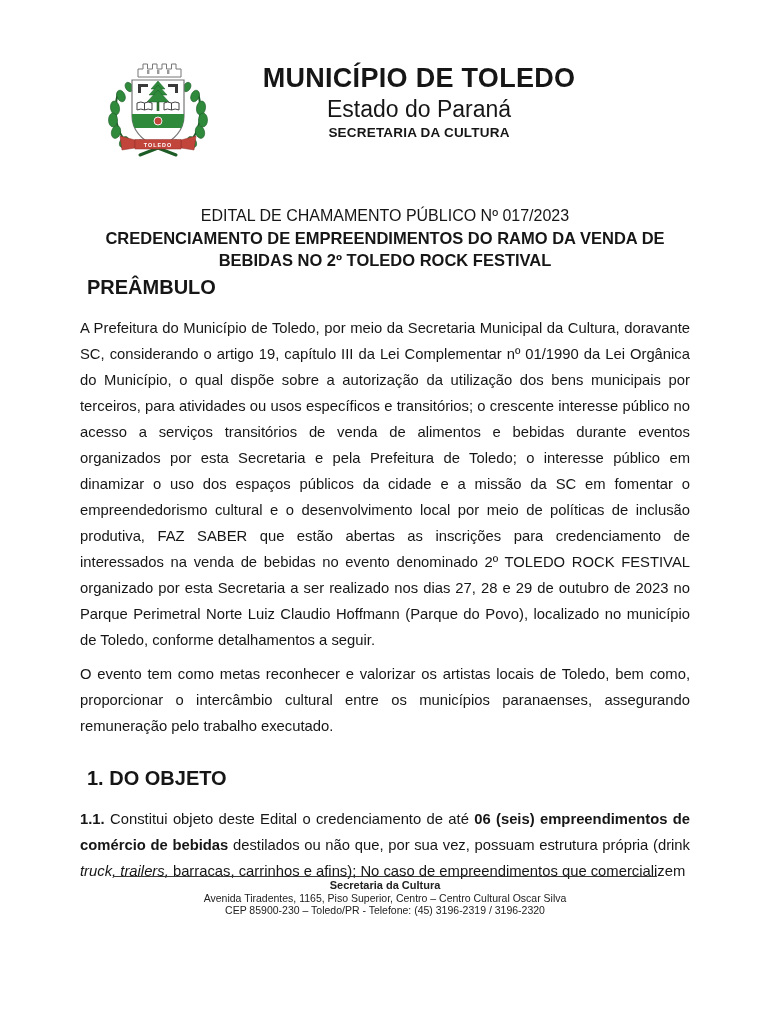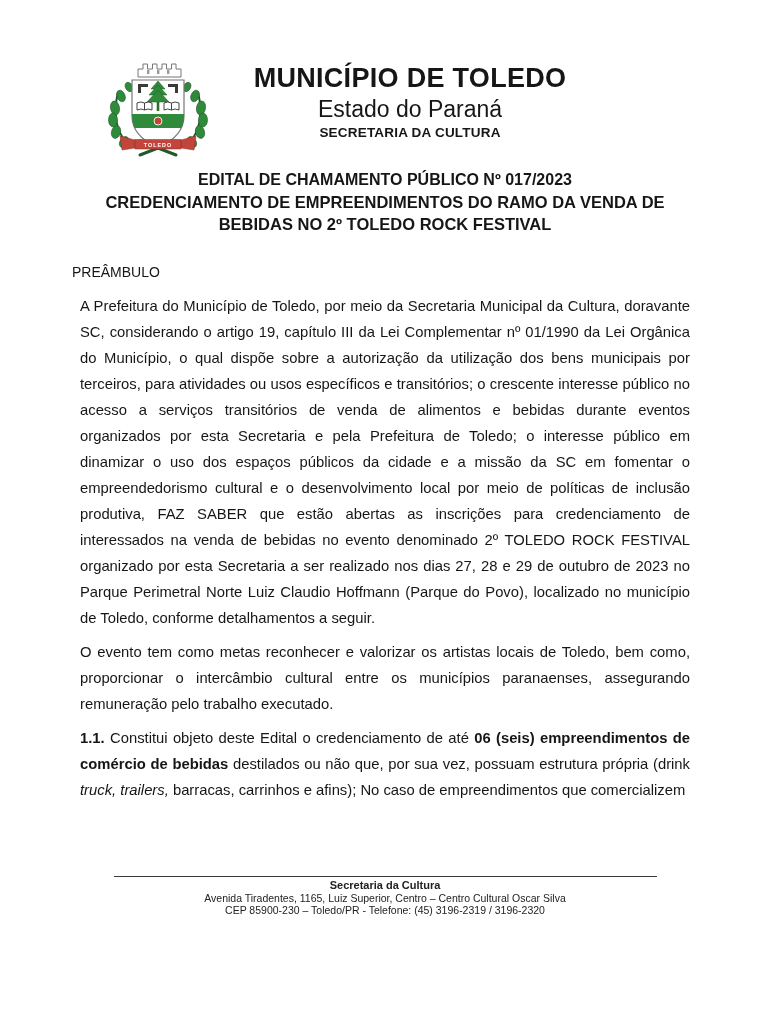--- a/index.html
+++ b/index.html
@@ -6,31 +6,31 @@
   .page{
     position:relative;
     width:770px;height:1024px;
     background:#ffffff;
     font-family:"Liberation Sans", sans-serif;
     color:#161616;
     overflow:hidden;
   }
   
   .crest{position:absolute;left:98px;top:56px;width:122px;height:104px;}
-  .header-text{position:absolute;left:150px;top:62px;width:520px;text-align:center;}
+  .header-text{position:absolute;left:159px;top:62px;width:520px;text-align:center;}
   .h-municipality{font-size:27px;font-weight:bold;line-height:32px;letter-spacing:.3px;}
   .h-state{font-size:23px;font-weight:normal;line-height:30px;}
   .h-department{font-size:13.5px;font-weight:bold;line-height:18px;letter-spacing:.2px;}
   
   .title-block{position:absolute;left:72px;top:169px;width:626px;text-align:center;line-height:22px;}
-  .edital-title{font-size:16px;font-weight:bold;}
+  .edital-title{font-size:16px;font-weight:normal;margin-top:36px;}
   .edital-subtitle{font-size:16.5px;font-weight:bold;}
   
   .doc-body{position:absolute;left:72px;top:259px;width:626px;font-size:14.8px;line-height:26px;}
-  .doc-body h2{font-size:14px;font-weight:normal;margin:0;line-height:26px;}
+  .doc-body h2{font-size:20px;font-weight:bold;margin:15px;line-height:26px;}
   .doc-body p{margin:8px;text-align:justify;}
   .gap-top{margin-top:26px !important;}
   
   .doc-footer{position:absolute;left:72px;top:876px;width:626px;text-align:center;color:#222222;}
   .footer-line{width:543px;margin:0 auto;border-top:1.4px solid #3a3a3a;height:0;}
   .footer-title{font-size:11px;font-weight:bold;line-height:12.5px;margin-top:2px;}
   .footer-row{font-size:10.5px;line-height:12px;}
   
   .crest .green{fill:var(--crest-green,#2f8a3c);}
   .crest .green-stroke{stroke:var(--crest-dark-green,#1d5c27);}
@@ -121,23 +121,24 @@
 
   <section class="title-block">
     <div class="edital-title">EDITAL DE CHAMAMENTO PÚBLICO Nº 017/2023</div>
     <div class="edital-subtitle">CREDENCIAMENTO DE EMPREENDIMENTOS DO RAMO DA VENDA DE BEBIDAS NO 2º TOLEDO ROCK FESTIVAL</div>
   </section>
 
   <main class="doc-body">
     <h2>PREÂMBULO</h2>
     <p>A Prefeitura do Município de Toledo, por meio da Secretaria Municipal da Cultura, doravante SC, considerando o artigo 19, capítulo III da Lei Complementar nº 01/1990 da Lei Orgânica do Município, o qual dispõe sobre a autorização da utilização dos bens municipais por terceiros, para atividades ou usos específicos e transitórios; o crescente interesse público no acesso a serviços transitórios de venda de alimentos e bebidas durante eventos organizados por esta Secretaria e pela Prefeitura de Toledo; o interesse público em dinamizar o uso dos espaços públicos da cidade e a missão da SC em fomentar o empreendedorismo cultural e o desenvolvimento local por meio de políticas de inclusão produtiva, FAZ SABER que estão abertas as inscrições para credenciamento de interessados na venda de bebidas no evento denominado 2º TOLEDO ROCK FESTIVAL organizado por esta Secretaria a ser realizado nos dias 27, 28 e 29 de outubro de 2023 no Parque Perimetral Norte Luiz Claudio Hoffmann (Parque do Povo), localizado no município de Toledo, conforme detalhamentos a seguir.</p>
     <p>O evento tem como metas reconhecer e valorizar os artistas locais de Toledo, bem como, proporcionar o intercâmbio cultural entre os municípios paranaenses, assegurando remuneração pelo trabalho executado.</p>
+    <h2 class="gap-top">1. DO OBJETO</h2>
     <p><span style="font-weight: bold;">1.1.</span><span> Constitui objeto deste Edital o credenciamento de até </span><span style="font-weight: bold;">06 (seis) empreendimentos de comércio de bebidas</span><span> destilados ou não que, por sua vez, possuam estrutura própria (drink </span><span style="font-style: italic;">truck, trailers,</span><span> barracas, carrinhos e afins); No caso de empreendimentos que comercializem</span></p>
   </main>
 
   <footer class="doc-footer">
     <div class="footer-line"></div>
     <div class="footer-title">Secretaria da Cultura</div>
-    <div class="footer-row">Avenida Tiradentes, 1165, Luiz Superior, Centro – Centro Cultural Oscar Silva</div>
+    <div class="footer-row">Avenida Tiradentes, 1165, Piso Superior, Centro – Centro Cultural Oscar Silva</div>
     <div class="footer-row">CEP 85900-230 – Toledo/PR - Telefone: (45) 3196-2319 / 3196-2320</div>
   </footer>
 
 </div>
 
 </body></html>

